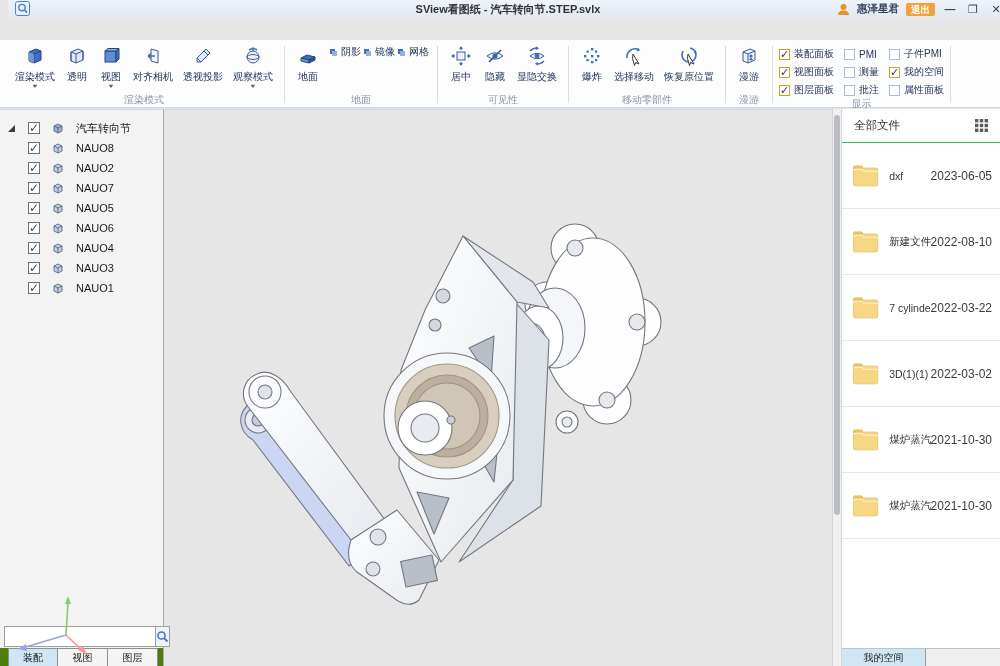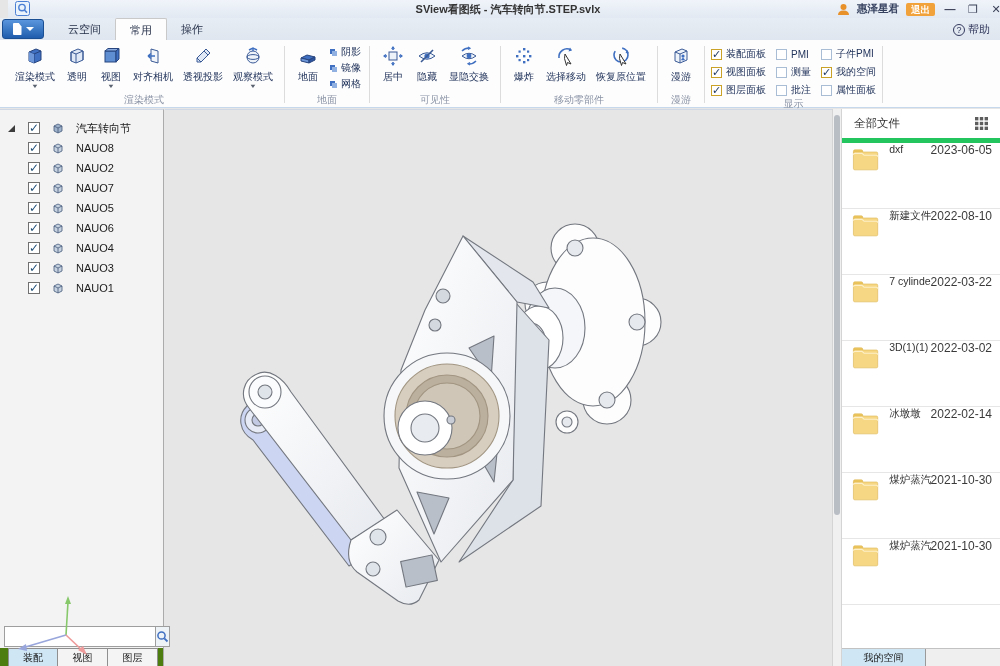--- a/index.html
+++ b/index.html
@@ -38,21 +38,21 @@
   .ribbon { position:absolute; left:0; top:40px; width:100%; height:68px; background:#fdfdfd;
     border-bottom:1px solid #c5d8ec; display:flex; align-items:stretch; padding-left:6px; }
   .rgroup { position:relative; display:flex; flex-direction:column; padding:2px 4px 0; }
   .rgroup-items { display:flex; align-items:flex-start; flex:1; }
   .rgroup-label { text-align:center; font-size:10px; color:#8a93a5; height:13px; line-height:12px; }
   .gsep { width:1px; background:#dcdcdc; margin:6px 2px 4px; }
   .rbtn { display:flex; flex-direction:column; align-items:center; padding:2px 5px 0; cursor:default; }
   .rbtn .ric { width:24px; height:24px; display:flex; align-items:center; justify-content:center; }
   .rbtn .rlbl { font-size:10px; color:#23355c; white-space:nowrap; margin-top:2px; }
   .rbtn .caret { font-size:8px; line-height:6px; color:#5a6270; transform:scaleY(.7); }
-  .mini-rows { display:flex; flex-direction:column; justify-content:flex-start; gap:2px; padding:3px 2px 0 4px; }
+  .mini-rows { display:flex; flex-direction:row; justify-content:flex-start; gap:2px; padding:3px 2px 0 4px; }
   .mini-item { display:flex; align-items:center; gap:3px; font-size:10px; color:#23355c; white-space:nowrap; }
   .cb-grid { display:grid; grid-template-columns:auto auto auto; grid-auto-flow:column;
     grid-template-rows:repeat(3,16px); column-gap:10px; row-gap:2px; padding-top:4px; }
   .cbi { display:flex; align-items:center; gap:4px; font-size:10px; color:#23355c; white-space:nowrap;text-align:center; }
   .cb { width:11px; height:11px; background:#fff; border:1px solid #a9bdd4; position:relative; flex:0 0 auto; }
   .cbi[data-checked="true"] .cb { border-color:#c9a227; }
   .cbi[data-checked="true"] .cb::after { content:"✓"; position:absolute; left:0px; top:-2px;
     font-size:11px; font-weight:bold; color:#1f3864; }
 
   
@@ -82,24 +82,24 @@
   .panel-tabs { position:absolute; left:0; bottom:0; width:100%; height:18px; background:#4d7c0f;
     display:flex; padding-left:8px; }
   .ptab { width:50px; height:18px; border:1px solid #8f8f8f; border-bottom:none; background:#f4f4f4;
     font-size:10px; color:#1c1c1c; display:flex; align-items:center; justify-content:center; cursor:default; }
   .ptab + .ptab { border-left:none; }
   .ptab.active { background:#cfe6f5; }
   .axis-triad { position:absolute; left:12px; bottom:8px; width:84px; height:70px; pointer-events:none; z-index:5; }
 
   
   .rp-header { height:34px; display:flex; align-items:center; justify-content:space-between;
-    padding:0 12px 0 12px; border-bottom:5px solid #22c55e; }
+    padding:0 12px 0 12px; border-bottom:1px solid #22c55e; }
   .rp-title { font-size:11.5px; color:#333; }
   .file-list { }
-  .file-row { height:66px; display:flex; align-items:flex-start; border-bottom:1px solid #e6e6e6; padding:0 8px 0 10px; }
+  .file-row { height:66px; display:flex; align-items:center; border-bottom:1px solid #e6e6e6; padding:0 8px 0 10px; }
   .file-name { width:58px; font-size:10.5px; color:#333; margin-left:10px; white-space:nowrap; overflow:hidden; }
   .file-date { margin-left:auto; font-size:12px; color:#3a3a3a; white-space:nowrap; }
   .rp-bottom { position:absolute; left:0; bottom:0; width:100%; height:18px; background:#efefef; border-top:1px solid #c2c2c2; display:flex; }
   .rp-tab { width:84px; height:100%; background:#cfe6f5; border-right:1px solid #9a9a9a;
     font-size:10px; color:#1c1c1c; display:flex; align-items:center; justify-content:center; cursor:default; }
 
   .model-svg { position:absolute; left:36px; top:100px; width:480px; height:420px; }
 </style>
 </head>
 <body>
@@ -119,35 +119,20 @@
         <path d="M1,12 Q1,7.5 6.5,7.5 Q12,7.5 12,12 Z" fill="#e8902a"></path>
       </svg>
       <span class="user-name">惠泽星君</span>
       <span class="logout-btn">退出</span>
       <span class="win-btn">—</span>
       <span class="win-btn">❐</span>
       <span class="win-btn">✕</span>
     </div>
   </div>
 
-  <div class="menurow">
-    <div class="app-btn">
-      <span class="doc"></span>
-      <span class="caret-dn"></span>
-    </div>
-    <div class="ribbon-tabs">
-      <div class="rtab">云空间</div>
-      <div class="rtab active">常用</div>
-      <div class="rtab">操作</div>
-    </div>
-    <div class="help-area">
-      <span class="help-circle">?</span>
-      <span>帮助</span>
-    </div>
-  </div>
 
   <div class="ribbon">
 
     <div class="rgroup">
       <div class="rgroup-items">
         <div class="rbtn">
           <span class="ric">
             <svg width="20" height="20" viewBox="0 0 20 20">
                 <path d="M4,6 L11,3 L16,5 L16,14 L9,17 L4,15 Z" fill="#3f6fc0" stroke="#27447e"></path>
                 <path d="M4,6 L9,8 L16,5" fill="none" stroke="#27447e"></path>
@@ -632,29 +617,20 @@
           <div class="file-row">
             <svg width="38" height="33" viewBox="0 0 38 33">
               <path d="M2,5 Q2,3 4,3 L13,3 Q15,3 15,5 L15,8 L2,8 Z" fill="#eec75f" stroke="#dcb24e" stroke-width="0.8"></path>
               <rect x="2" y="6" width="34" height="25" rx="2" fill="#f5d784" stroke="#dcb24e" stroke-width="0.8"></rect>
               <path d="M2,10 Q2,8 4,8 L14,8 L17,10.5 L34,10.5 Q36,10.5 36,12.5" fill="none" stroke="#fdf0c8" stroke-width="1.6"></path>
             </svg>
             <span class="file-name">3D(1)(1)</span>
             <span class="file-date">2022-03-02</span>
           </div>
 
-          <div class="file-row">
-            <svg width="38" height="33" viewBox="0 0 38 33">
-              <path d="M2,5 Q2,3 4,3 L13,3 Q15,3 15,5 L15,8 L2,8 Z" fill="#eec75f" stroke="#dcb24e" stroke-width="0.8"></path>
-              <rect x="2" y="6" width="34" height="25" rx="2" fill="#f5d784" stroke="#dcb24e" stroke-width="0.8"></rect>
-              <path d="M2,10 Q2,8 4,8 L14,8 L17,10.5 L34,10.5 Q36,10.5 36,12.5" fill="none" stroke="#fdf0c8" stroke-width="1.6"></path>
-            </svg>
-            <span class="file-name">冰墩墩</span>
-            <span class="file-date">2022-02-14</span>
-          </div>
 
           <div class="file-row">
             <svg width="38" height="33" viewBox="0 0 38 33">
               <path d="M2,5 Q2,3 4,3 L13,3 Q15,3 15,5 L15,8 L2,8 Z" fill="#eec75f" stroke="#dcb24e" stroke-width="0.8"></path>
               <rect x="2" y="6" width="34" height="25" rx="2" fill="#f5d784" stroke="#dcb24e" stroke-width="0.8"></rect>
               <path d="M2,10 Q2,8 4,8 L14,8 L17,10.5 L34,10.5 Q36,10.5 36,12.5" fill="none" stroke="#fdf0c8" stroke-width="1.6"></path>
             </svg>
             <span class="file-name">煤炉蒸汽...</span>
             <span class="file-date">2021-10-30</span>
           </div>

